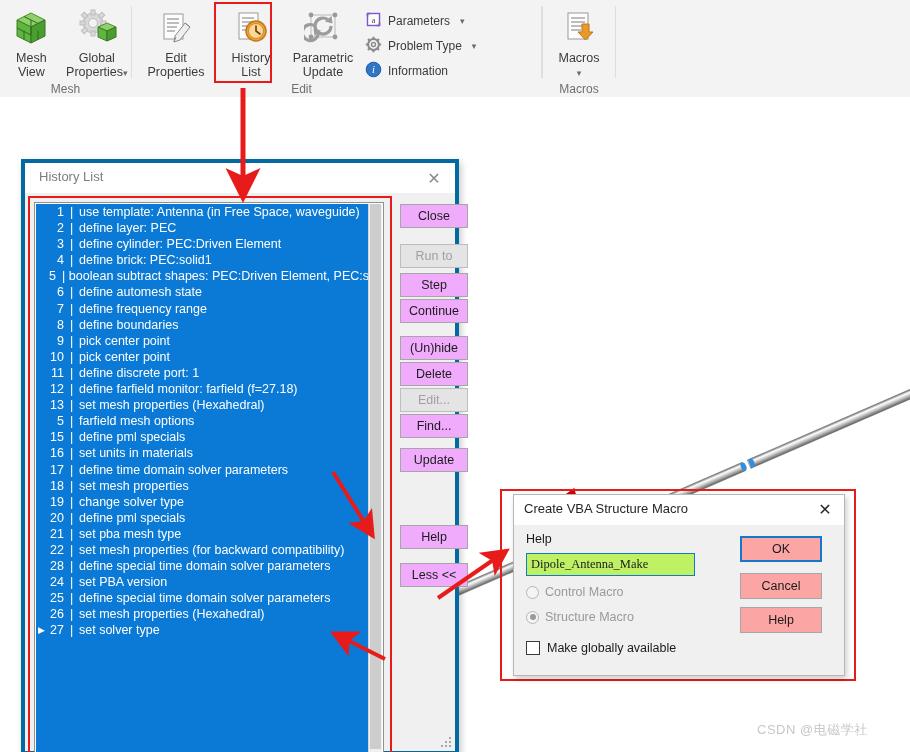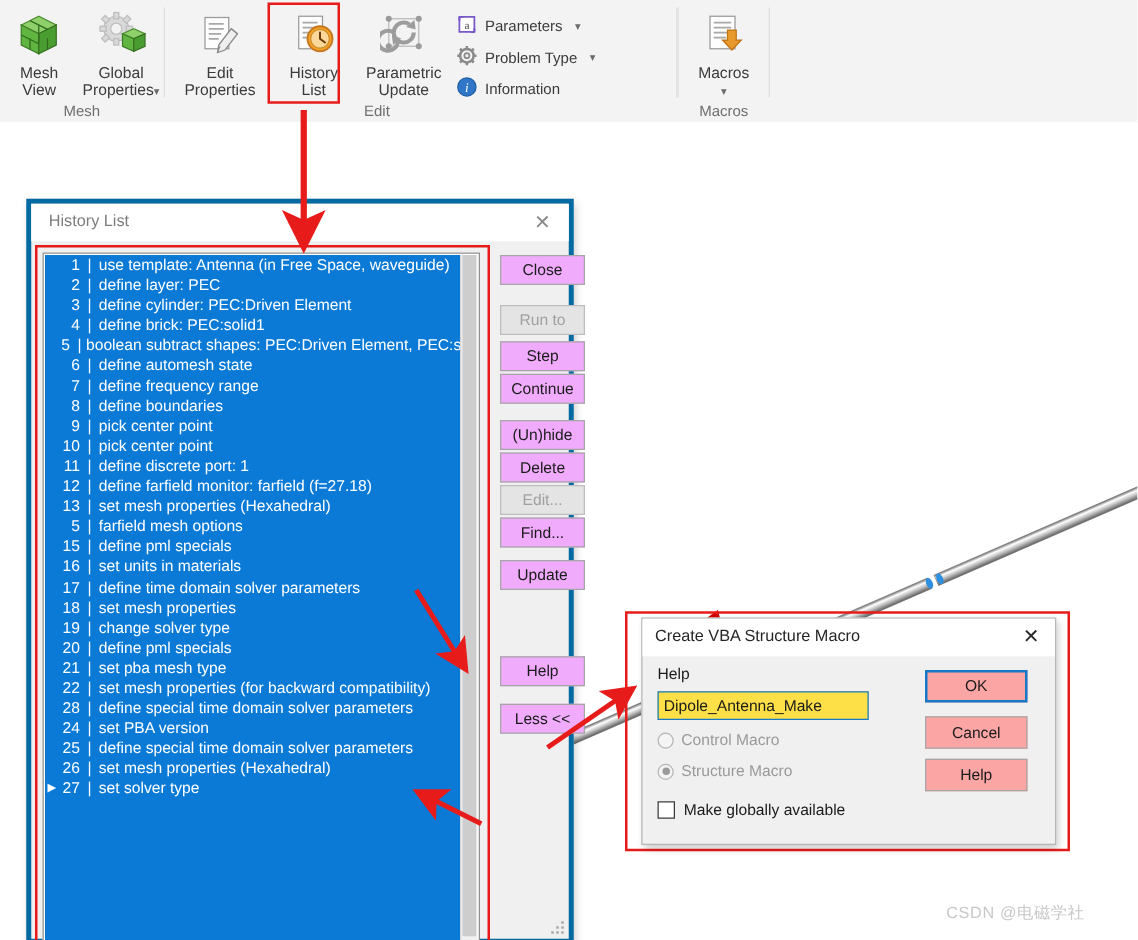--- a/index.html
+++ b/index.html
@@ -125,22 +125,22 @@
   }
   #vba-titlebar{position:absolute;left:0;top:0;width:100%;height:30px;background:#ffffff;}
   #vba-title{position:absolute;left:10px;top:6px;font-size:13px;color:#262626;}
   #vba-close{
     position:absolute;right:5px;top:3px;width:28px;height:22px;display:flex;
     align-items:center;justify-content:center;font-size:16px;color:#2a2a2a;cursor:default;
   }
   #vba-macro-label{position:absolute;left:12px;top:37px;font-size:12.5px;color:#1b1b1b;}
   .vba-input{
     position:absolute;left:12px;top:58px;width:169px;height:23px;
-    background:#fde047;border:1px solid #1678c8;box-sizing:border-box;
-    font-family:Liberation Sans, sans-serif;font-size:12.5px;color:#1b1b1b;
+    background:#bef264;border:1px solid #1678c8;box-sizing:border-box;
+    font-family:Liberation Serif, serif;font-size:12.5px;color:#1b1b1b;
     padding:0 4px;outline:none;
   }
   .vba-radio-row{position:absolute;left:12px;display:flex;align-items:center;gap:6px;color:#9a9a9a;font-size:12.5px;}
   .radio-dot{
     width:13px;height:13px;border-radius:50%;border:1px solid #b6b6b6;background:#f4f4f4;
     box-sizing:border-box;display:flex;align-items:center;justify-content:center;
   }
   .radio-dot.on::after{content:"";width:6px;height:6px;border-radius:50%;background:#9a9a9a;}
   #vba-check-row{position:absolute;left:12px;top:146px;display:flex;gap:7px;font-size:12.5px;color:#1b1b1b;}
   .checkbox{width:14px;height:14px;border:1px solid #3a3a3a;background:#ffffff;box-sizing:border-box;}

